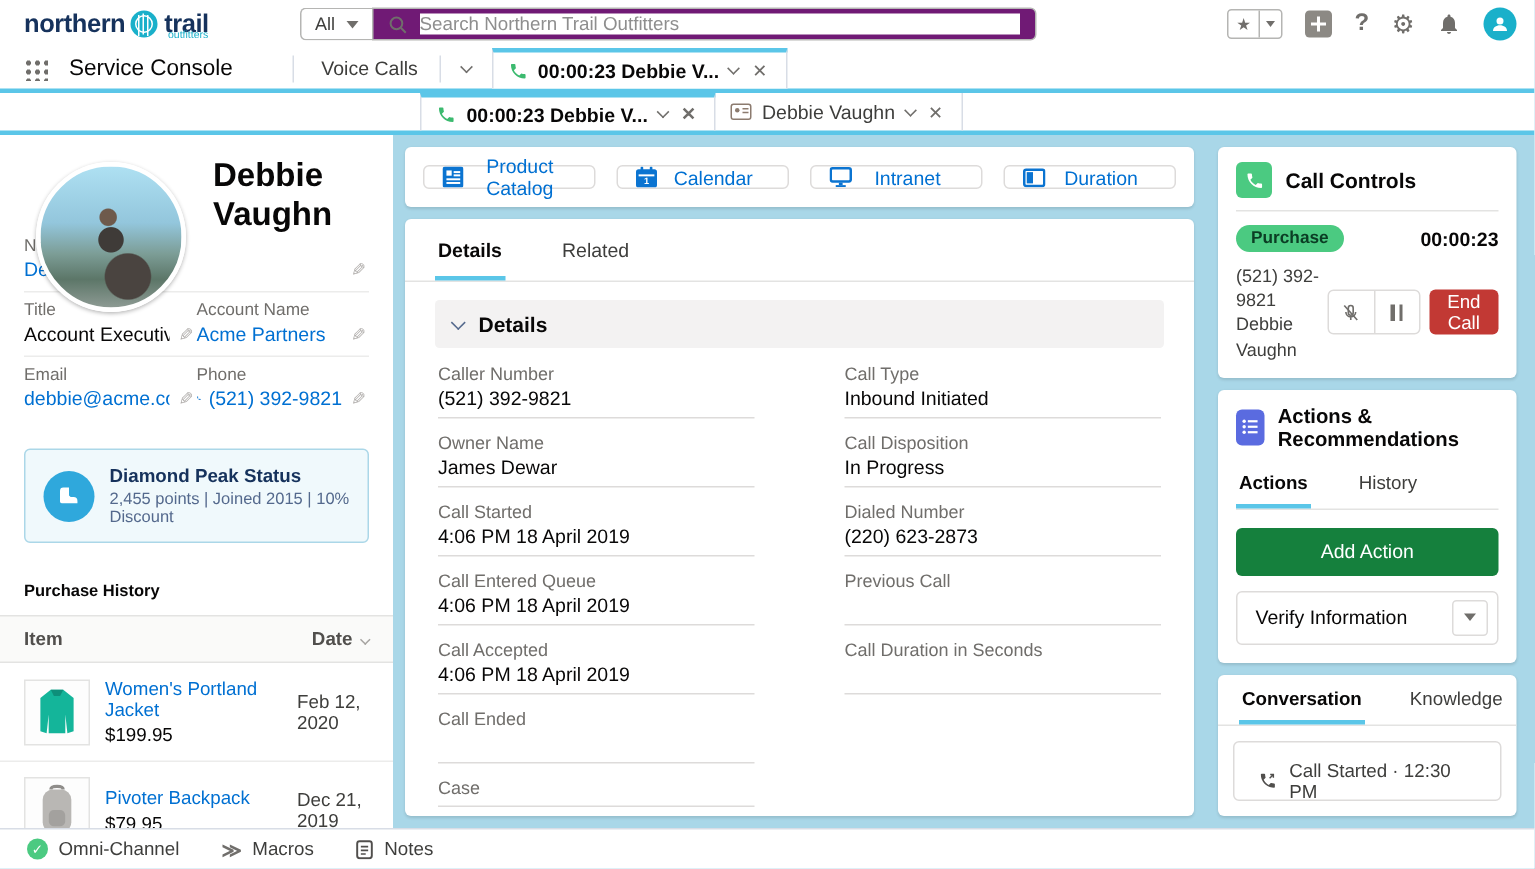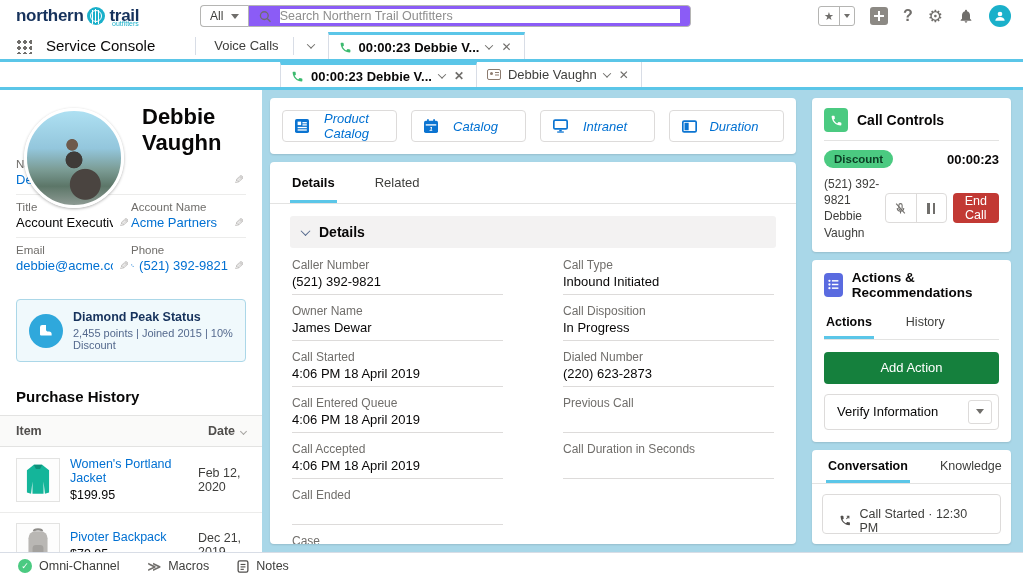--- a/index.html
+++ b/index.html
@@ -10,21 +10,21 @@
   
   .ghdr { height:32px; background:#fff; display:flex; align-items:center; padding:0 12px 0 16px; position:relative; }
   .logo { display:flex; align-items:center; gap:2px; }
   .logo-text { font-size:17px; font-weight:bold; color:#16325c; letter-spacing:-0.3px; }
   .globe { width:18px; height:18px; border-radius:50%; background:#1ab0ca; position:relative; margin:0 2px; }
   .globe::before { content:""; position:absolute; inset:3px; border:1px solid #fff; border-radius:50%; }
   .globe::after { content:""; position:absolute; left:8px; top:2px; width:1px; height:14px; background:#fff; box-shadow:3px 1px 0 #fff,-3px 1px 0 #fff; }
   .logo-sub { position:absolute; left:112px; top:20px; font-size:7px; color:#1ab0ca; }
   .search-wrap { position:absolute; left:200px; top:5px; display:flex; height:22px; }
   .scope-box { display:flex; align-items:center; gap:8px; border:1px solid #b5b5b3; border-right:none; border-radius:4px 0 0 4px; padding:0 9px; font-size:12px; color:#3e3e3c; background:#fff; cursor:pointer; }
-  .search-box { display:flex; align-items:center; gap:8px; border:1px solid #b5b5b3; border-radius:0 4px 4px 0; width:443px; padding:0 10px; background:#8b5cf6; }
+  .search-box { display:flex; align-items:center; gap:8px; border:1px solid #b5b5b3; border-radius:0 4px 4px 0; width:443px; padding:0 10px; background:#701a75; }
   .search-box input { border:none; outline:none; font-size:12.5px; width:100%; font-family:"Liberation Sans",sans-serif; color:#3e3e3c; }
   .search-box input::placeholder { color:#8e8e8e; }
   .gicons { margin-left:auto; display:flex; align-items:center; gap:15px; }
   .favbox { display:flex; align-items:center; border:1px solid #b5b5b3; border-radius:3px; height:20px; }
   .favbox .star { padding:0 5px; color:#706e6b; font-size:11px; }
   .favbox .star::before { content:"★"; }
   .favbox .fav-dd { border-left:1px solid #b5b5b3; padding:0 4px; height:100%; display:flex; align-items:center; }
   .plusbox { width:18px; height:18px; background:#8c8984; border-radius:3px; position:relative; }
   .plusbox::before,.plusbox::after { content:""; position:absolute; background:#fff; }
   .plusbox::before { left:4px; top:8px; width:10px; height:2px; }
@@ -82,37 +82,37 @@
   .llabel { font-size:11.5px; color:#706e6b; margin-bottom:2px; }
   .lvalue { font-size:13px; color:#080707; white-space:nowrap; overflow:hidden; }
   .link { color:#0070d2; cursor:pointer; }
   .pencil { position:absolute; right:2px; bottom:0; color:#b0adab; font-size:12px; cursor:pointer; }
   .pencil::before { content:"✎"; display:inline-block; transform:scaleX(-1); }
   .phoneval { display:flex; align-items:center; gap:5px; }
   .loyalty { margin:19px 16px 0; border:1px solid #abd7e8; background:#f0f9fc; border-radius:4px; display:flex; gap:10px; padding:10px 12px; align-items:center; }
   .loyicon { width:34px; height:34px; border-radius:50%; background:#2fa8dc; flex-shrink:0; display:flex; align-items:center; justify-content:center; }
   .loytitle { font-size:12.5px; font-weight:bold; color:#16325c; margin-bottom:3px; }
   .loydetail { font-size:11px; color:#54698d; }
-  .ph-title { font-size:15px; font-weight:bold; color:#080707; padding:26px 16px 10px; }
+  .ph-title { font-size:11px; font-weight:bold; color:#080707; padding:26px 16px 10px; }
   .ph-head { display:flex; background:#fafaf9; border-top:1px solid #e3e3e2; border-bottom:1px solid #e3e3e2; padding:8px 16px; font-size:12.5px; font-weight:bold; color:#514f4d; }
   .ph-head .c-item { flex:1; }
   .ph-head .c-date { display:flex; align-items:center; gap:6px; }
   .sortchev { width:5px; height:5px; border-right:1.3px solid #a6a4a1; border-bottom:1.3px solid #a6a4a1; transform:rotate(45deg); display:inline-block; }
   .ph-row { display:flex; gap:10px; padding:10px 12px 10px 16px; border-bottom:1px solid #ececeb; align-items:center; }
   .thumb { width:44px; height:44px; border:1px solid #e3e3e2; background:#fdfdfd; flex-shrink:0; display:flex; align-items:center; justify-content:center; }
   .ph-info { flex:1; min-width:0; }
   .ph-name { font-size:12.5px; color:#0070d2; cursor:pointer; margin-bottom:3px; }
   .ph-price { font-size:12.5px; color:#080707; }
   .ph-date { width:52px; font-size:12.5px; color:#3e3e3c; flex-shrink:0; }
 
   
   .centercol { flex:1; display:flex; flex-direction:column; padding:8px 0; gap:8px; margin:0 16px 0 8px; min-width:0; }
   .card { background:#fff; border-radius:4px; box-shadow:0 1px 2px rgba(0,0,0,.12); }
   .qa-card { padding:12px; display:flex; gap:14px; flex-shrink:0; }
-  .qa-btn { flex:1; height:32px; border:1px solid #dddbda; border-radius:4px; background:#fff; display:flex; align-items:center; padding:0 12px; cursor:pointer;font-style:italic; }
+  .qa-btn { flex:1; height:16px; border:1px solid #dddbda; border-radius:4px; background:#fff; display:flex; align-items:center; padding:0 12px; cursor:pointer; }
   .qa-label { flex:1; text-align:center; font-size:13px; color:#0070d2; }
   .rec-card { flex:1; display:flex; flex-direction:column; overflow:hidden; }
   .rec-tabs { display:flex; gap:36px; padding:0 20px; border-bottom:1px solid #e3e3e2; flex-shrink:0; }
   .rtab { padding:13px 2px 10px; font-size:13px; color:#3e3e3c; cursor:pointer; border-bottom:3px solid transparent; }
   .rtab.active { font-weight:bold; color:#080707; border-bottom-color:#5bc6e8; }
   .rec-body { flex:1; padding:12px 20px 0; overflow:hidden; }
   .secbar { background:#f3f2f2; border-radius:3px; display:flex; align-items:center; gap:10px; padding:8px 12px; font-size:14px; font-weight:bold; color:#080707; cursor:pointer; }
   .secchev { width:7px; height:7px; border-right:1.6px solid #54698d; border-bottom:1.6px solid #54698d; transform:rotate(45deg) translate(-1px,-1px); }
   .fgrid { display:flex; gap:60px; padding:10px 2px 0; }
   .fcol { flex:1; min-width:0; }
@@ -355,21 +355,21 @@
           <span class="qa-label">Product Catalog</span>
         </button>
         <button class="qa-btn">
           <svg width="14" height="14" viewBox="0 0 16 16">
               <rect y="2" width="16" height="14" rx="2" fill="#0b74d1"></rect>
               <rect x="3.5" y="0" width="2" height="4" rx="1" fill="#0b74d1"></rect>
               <rect x="10.5" y="0" width="2" height="4" rx="1" fill="#0b74d1"></rect>
               <rect x="2" y="6" width="12" height="1.5" fill="#fff"></rect>
               <text x="8" y="13.5" font-size="7" fill="#fff" text-anchor="middle" font-family="Liberation Sans,sans-serif" font-weight="bold">1</text>
             </svg>
-          <span class="qa-label">Catalog</span>
+          <span class="qa-label">Calendar</span>
         </button>
         <button class="qa-btn">
           <svg width="15" height="14" viewBox="0 0 18 16">
               <rect x="1" y="1" width="16" height="10.5" rx="1.5" fill="none" stroke="#0b74d1" stroke-width="2"></rect>
               <rect x="7.5" y="12.5" width="3" height="2" fill="#0b74d1"></rect>
               <rect x="5" y="14.5" width="8" height="1.5" fill="#0b74d1"></rect>
             </svg>
           <span class="qa-label">Intranet</span>
         </button>
         <button class="qa-btn">
@@ -455,21 +455,21 @@
       <div class="card cc-card">
         <div class="cc-head">
           <span class="cc-icon">
             <svg width="13" height="13" viewBox="0 0 24 24">
                 <path fill="#fff" d="M6.62 10.79c1.44 2.83 3.76 5.14 6.59 6.59l2.2-2.2c.27-.27.67-.36 1.02-.24 1.12.37 2.33.57 3.57.57.55 0 1 .45 1 1V20c0 .55-.45 1-1 1-9.39 0-17-7.61-17-17 0-.55.45-1 1-1h3.5c.55 0 1 .45 1 1 0 1.25.2 2.45.57 3.57.11.35.03.74-.25 1.02l-2.2 2.2z"></path>
               </svg>
           </span>
           <span class="cc-title">Call Controls</span>
         </div>
         <div class="cc-row1">
-          <span class="pill">Discount</span>
+          <span class="pill">Purchase</span>
           <span class="timer">00:00:23</span>
         </div>
         <div class="cc-row2">
           <div class="cc-num">
             <div>(521) 392-9821</div>
             <div>Debbie Vaughn</div>
           </div>
           <div class="cc-btns">
             <div class="seg">
               <span class="segbtn">

